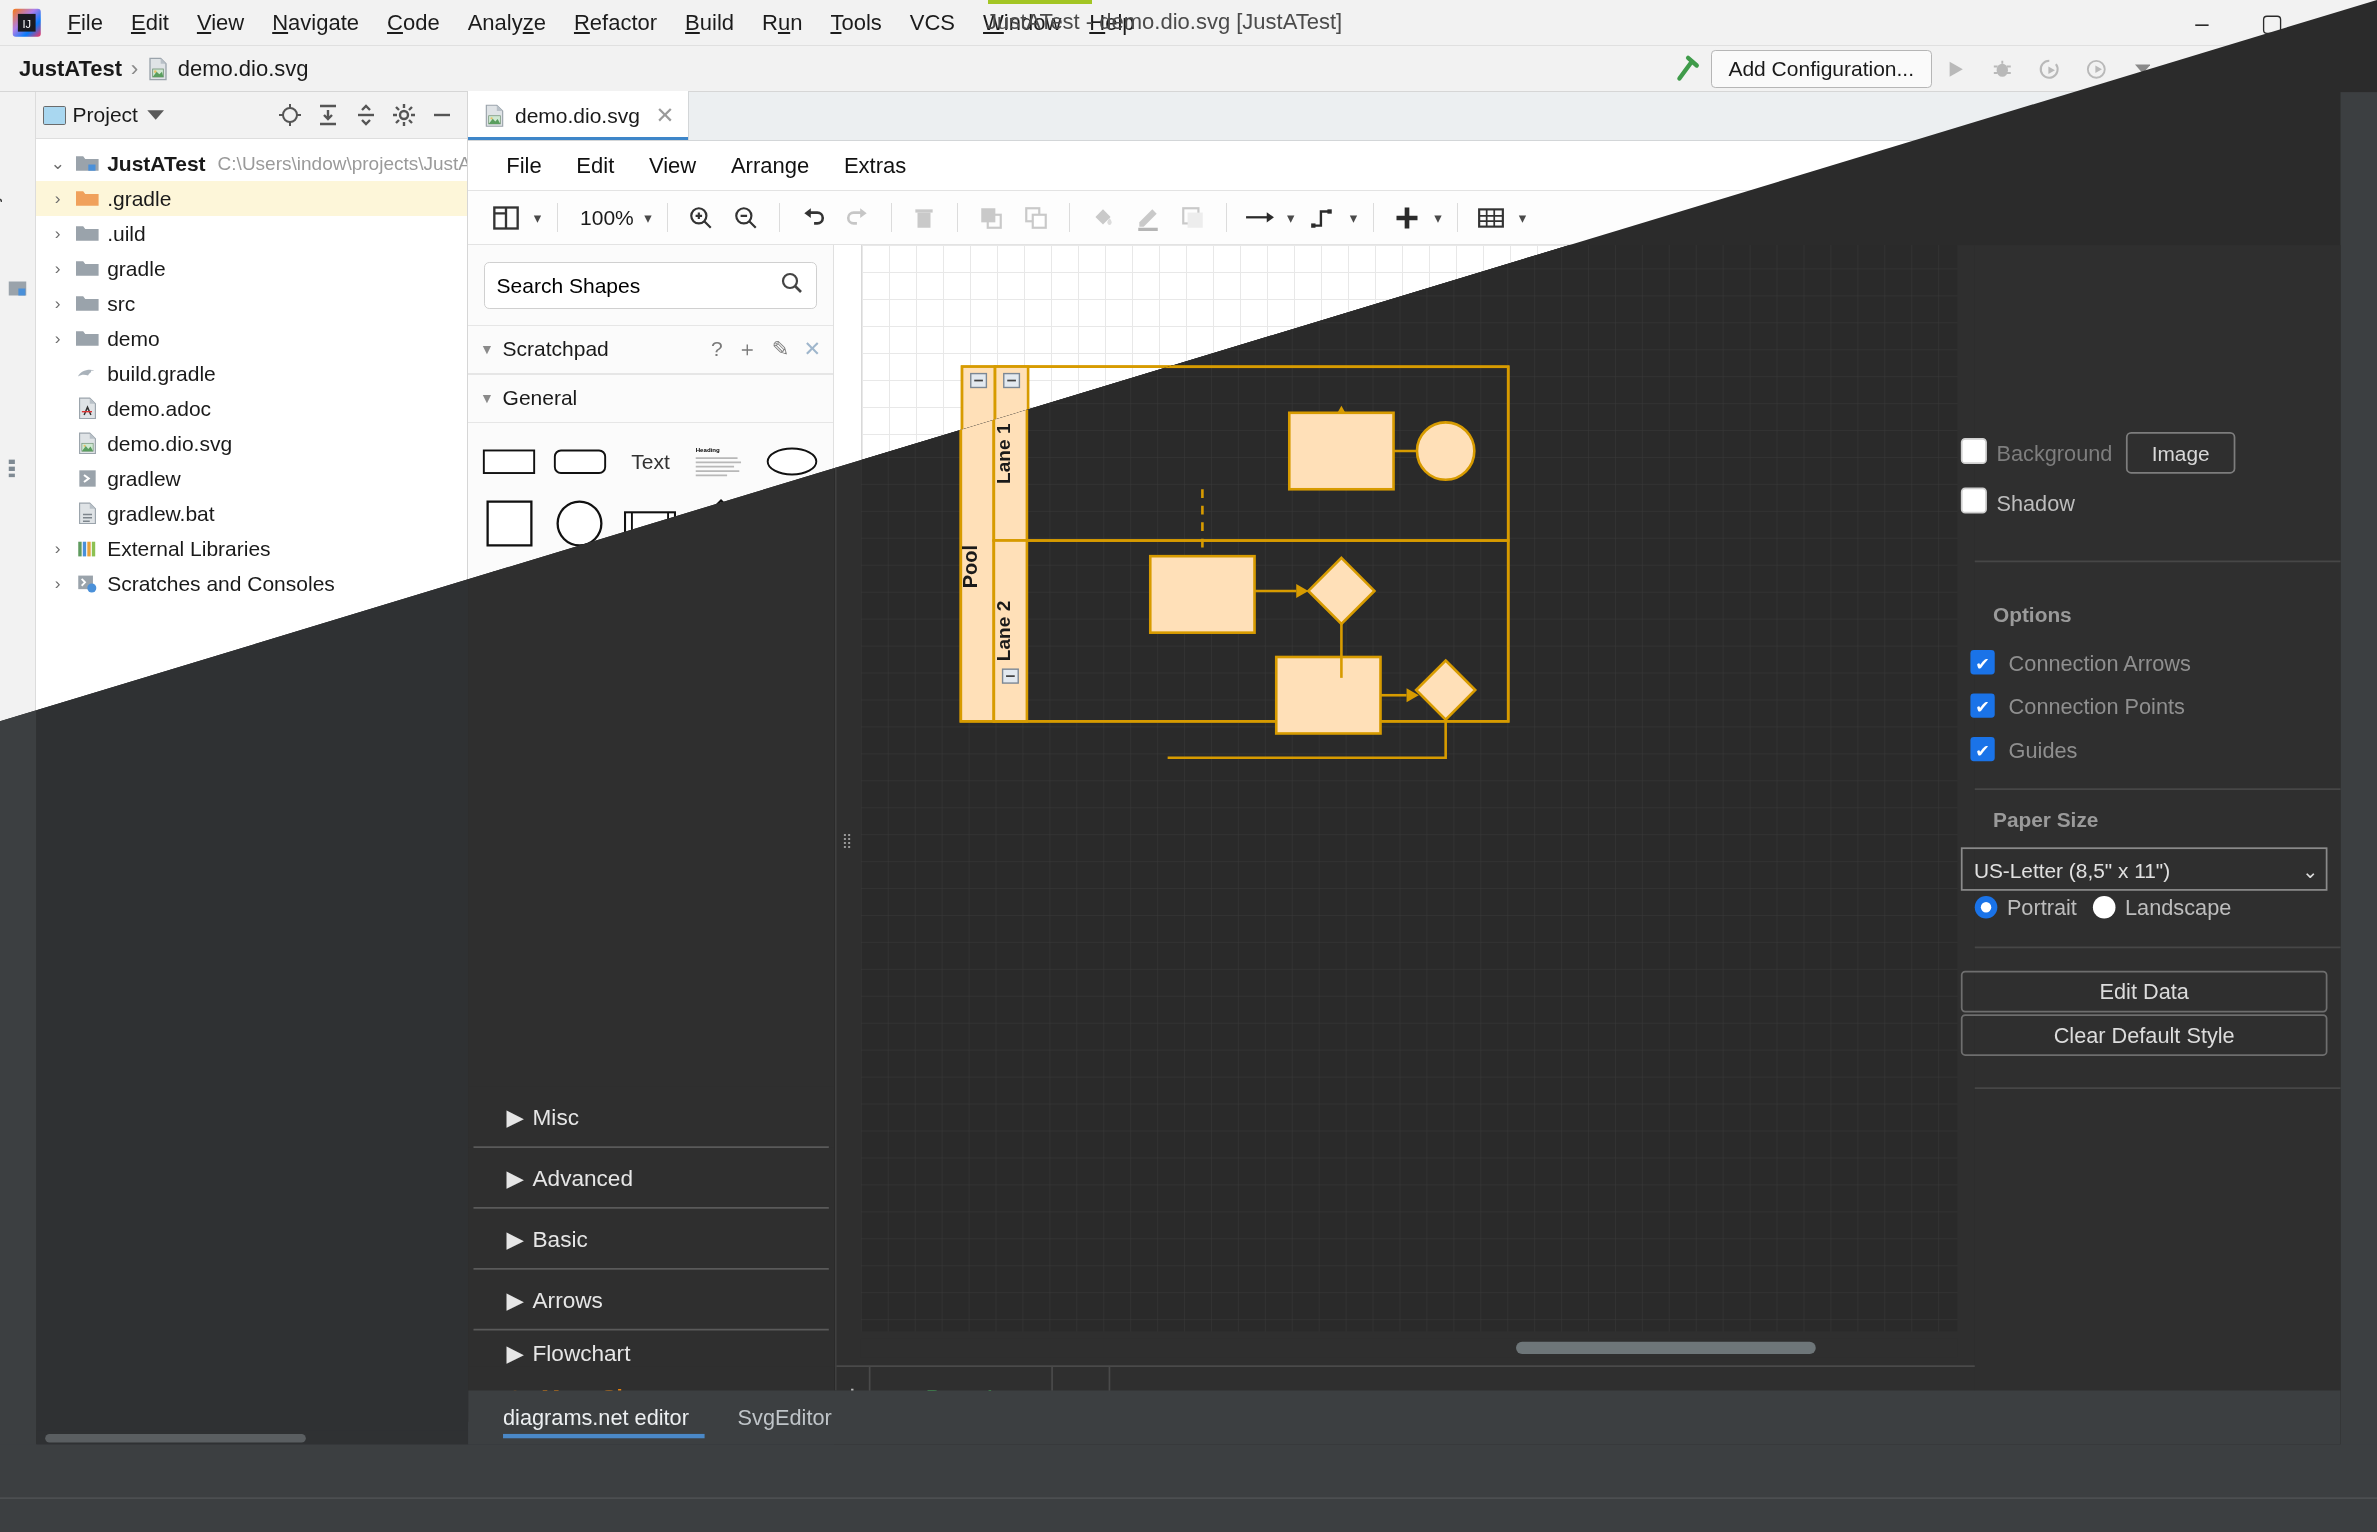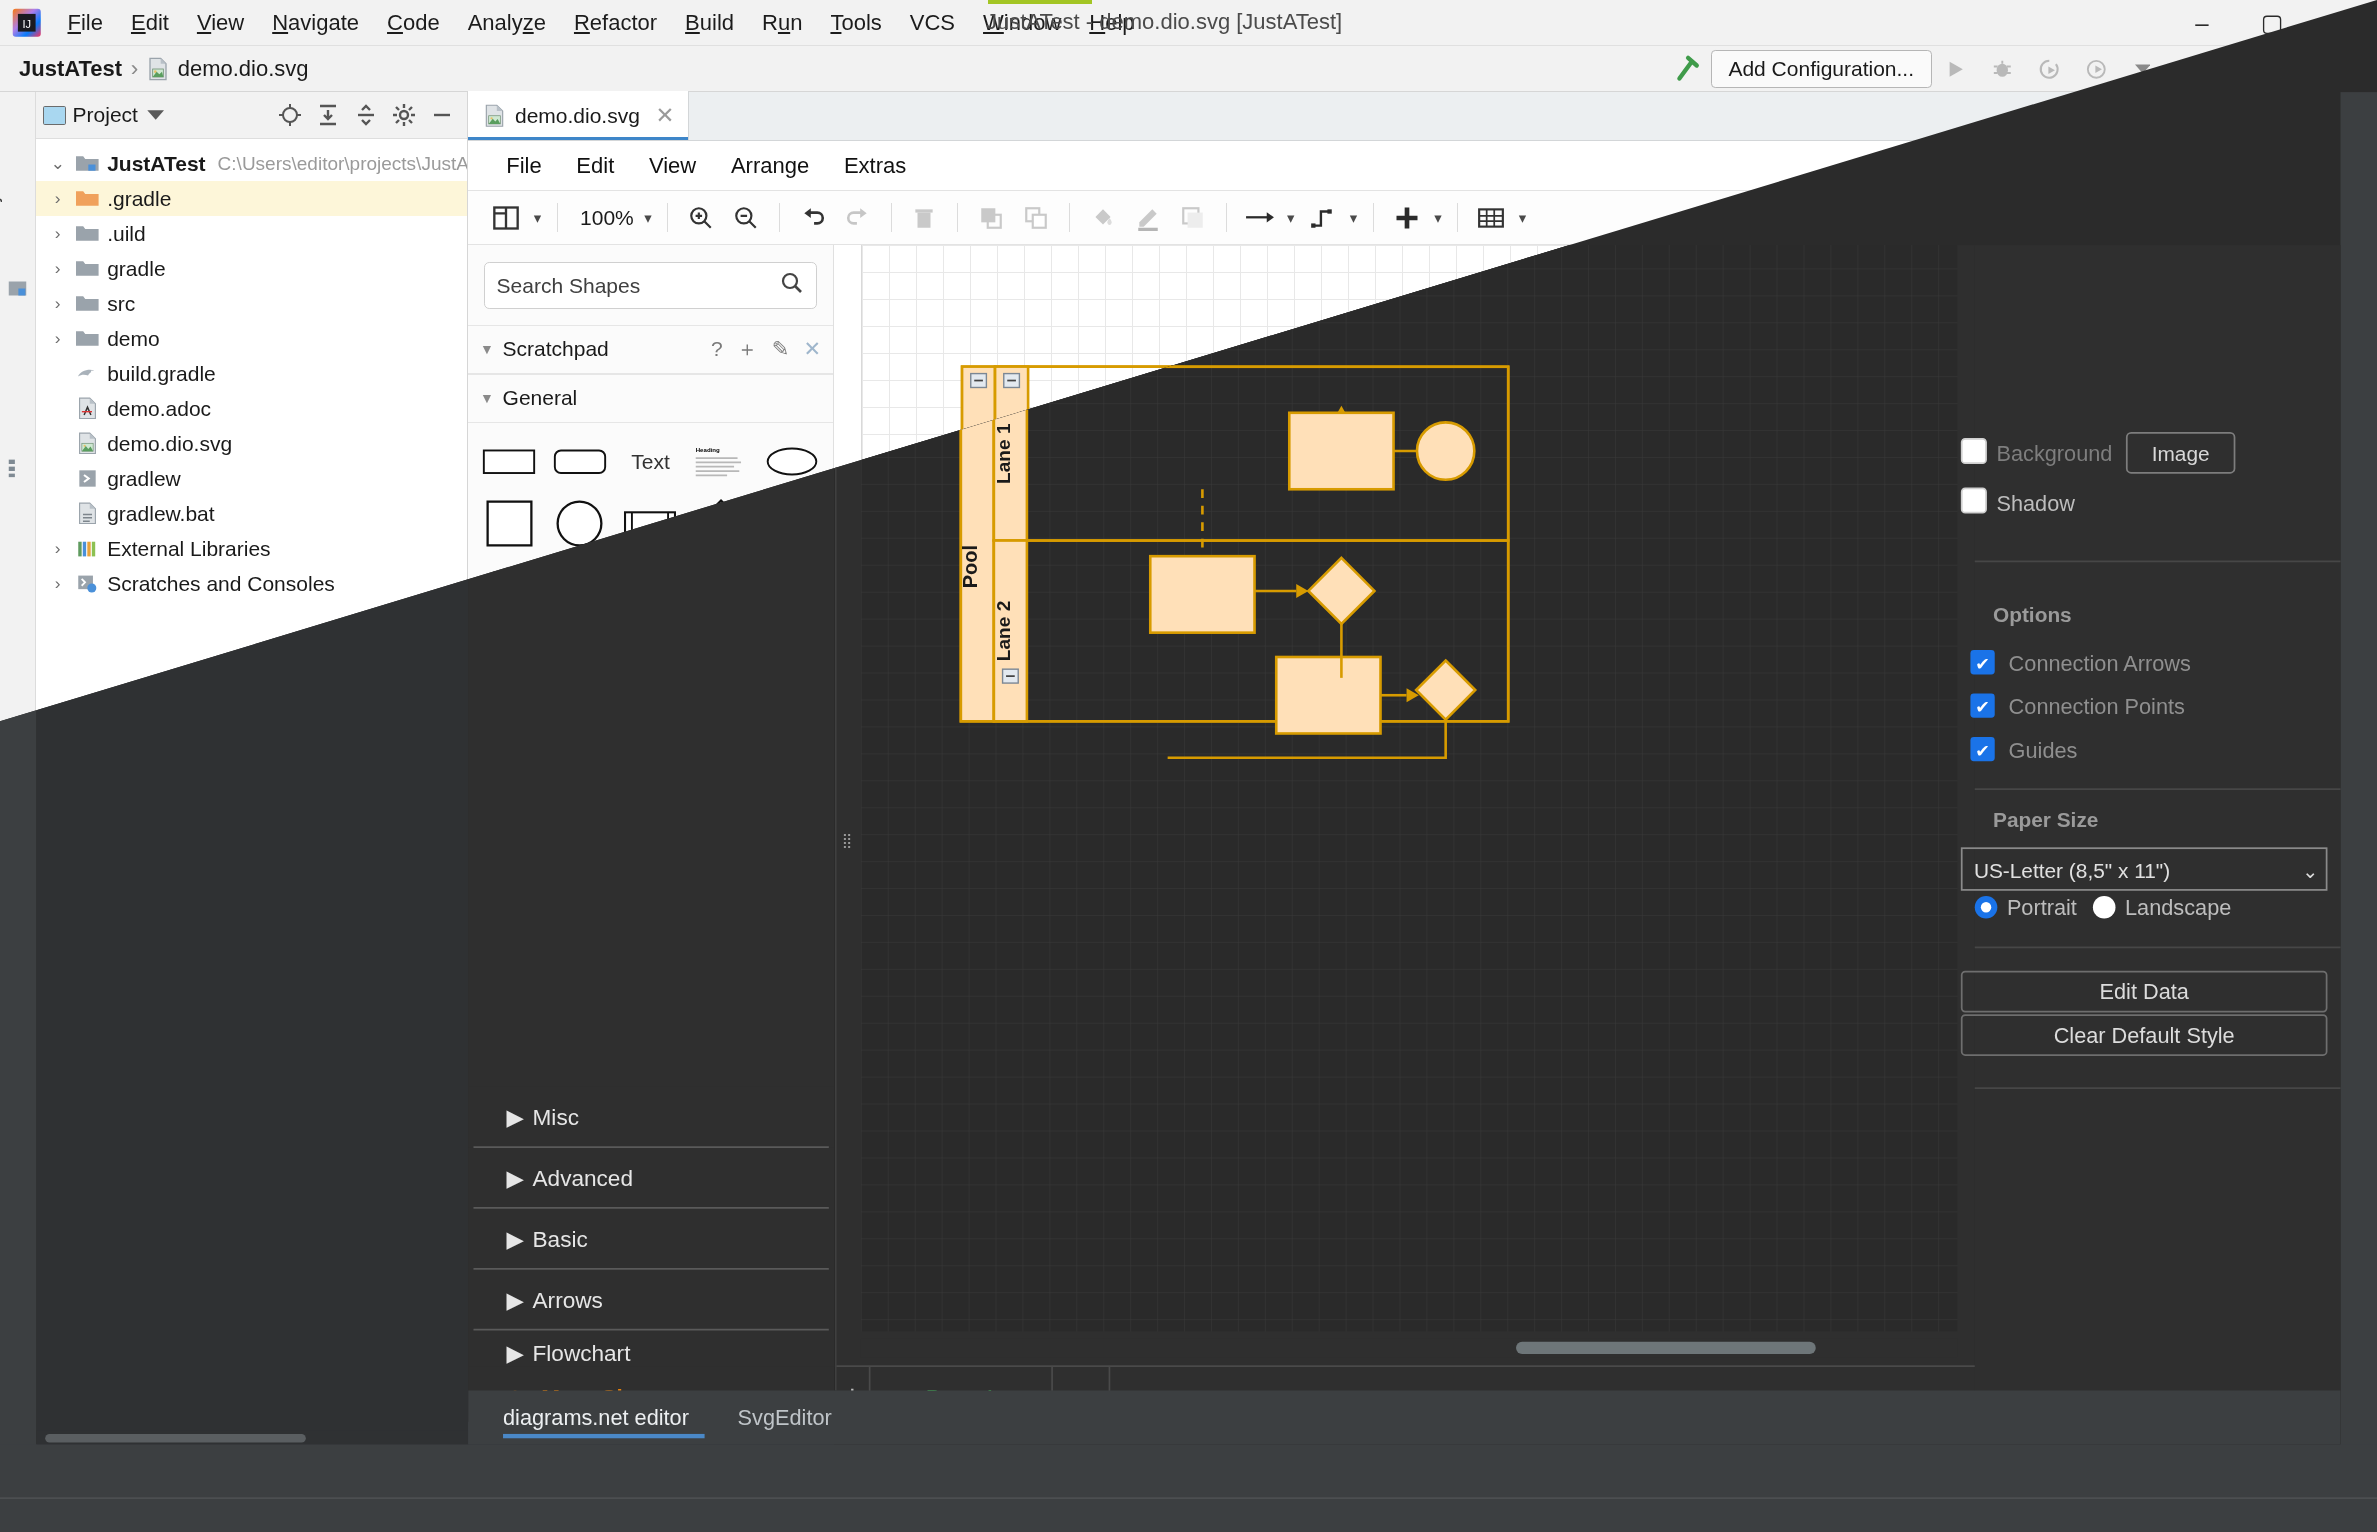--- a/index.html
+++ b/index.html
@@ -110,21 +110,21 @@
   
   .shapes{
     position:absolute; left:0; top:153px; width:366px; height:1199px;
     background:#fbfbfb; border-right:0.9px solid #e0e0e0; overflow:hidden;
   }
   .searchwrap{ padding:17.4px 15.6px 15.6px 15.6px;}
   .searchbox{
     height:47px; border:0.9px solid #d0d0d0; border-radius:5.2px; background:#fff;
     display:flex; align-items:center; padding:0 12px;
   }
-  .searchbox .ph{ color:#404040; font-size:21px;}
+  .searchbox .ph{ color:#000000; font-size:21px;}
   .searchbox .mg{ margin-left:auto; color:#4a4a4a;}
   .sect{
     height:49px; display:flex; align-items:center; padding:0 12px;
     border-top:0.9px solid #e6e6e6; border-bottom:0.9px solid #e6e6e6;
     font-size:21px; background:#fbfbfb;
   }
   .sect .tri{ color:#8a8a8a; font-size:14px; margin-right:8.7px;}
   .sect .acts{ margin-left:auto; display:flex; gap:14px; align-items:center; color:#7a7a7a; font-size:21px;}
   .sect .acts .xc{ color:#9fb6cc; }
   .scratchbody{ padding:19px 35px; }
@@ -430,21 +430,21 @@
     <div class="tree">
       <div class="trow">
         <span class="chev">⌄</span>
         <span class="ticon">
             <svg width="22.6" height="19" viewBox="0 0 22 18">
               <path d="M0 2h7l2 2.5h13V16H0z" fill="#9aa3ab"></path>
               <rect x="12" y="10" width="7" height="6" fill="#4a90d9"></rect>
             </svg>
           </span>
         <span class="tlabel bold">JustATest</span>
-        <span class="tpath">C:\Users\editor\projects\JustA</span>
+        <span class="tpath">C:\Users\indow\projects\JustA</span>
       </div>
       <div class="trow sel">
         <span class="chev">›</span>
         <span class="ticon">
             <svg width="22.6" height="19" viewBox="0 0 22 18">
               <path d="M0 2h7l2 2.5h13V16H0z" fill="#f0a15c"></path>
             </svg>
           </span>
         <span class="tlabel">.gradle</span>
       </div>

